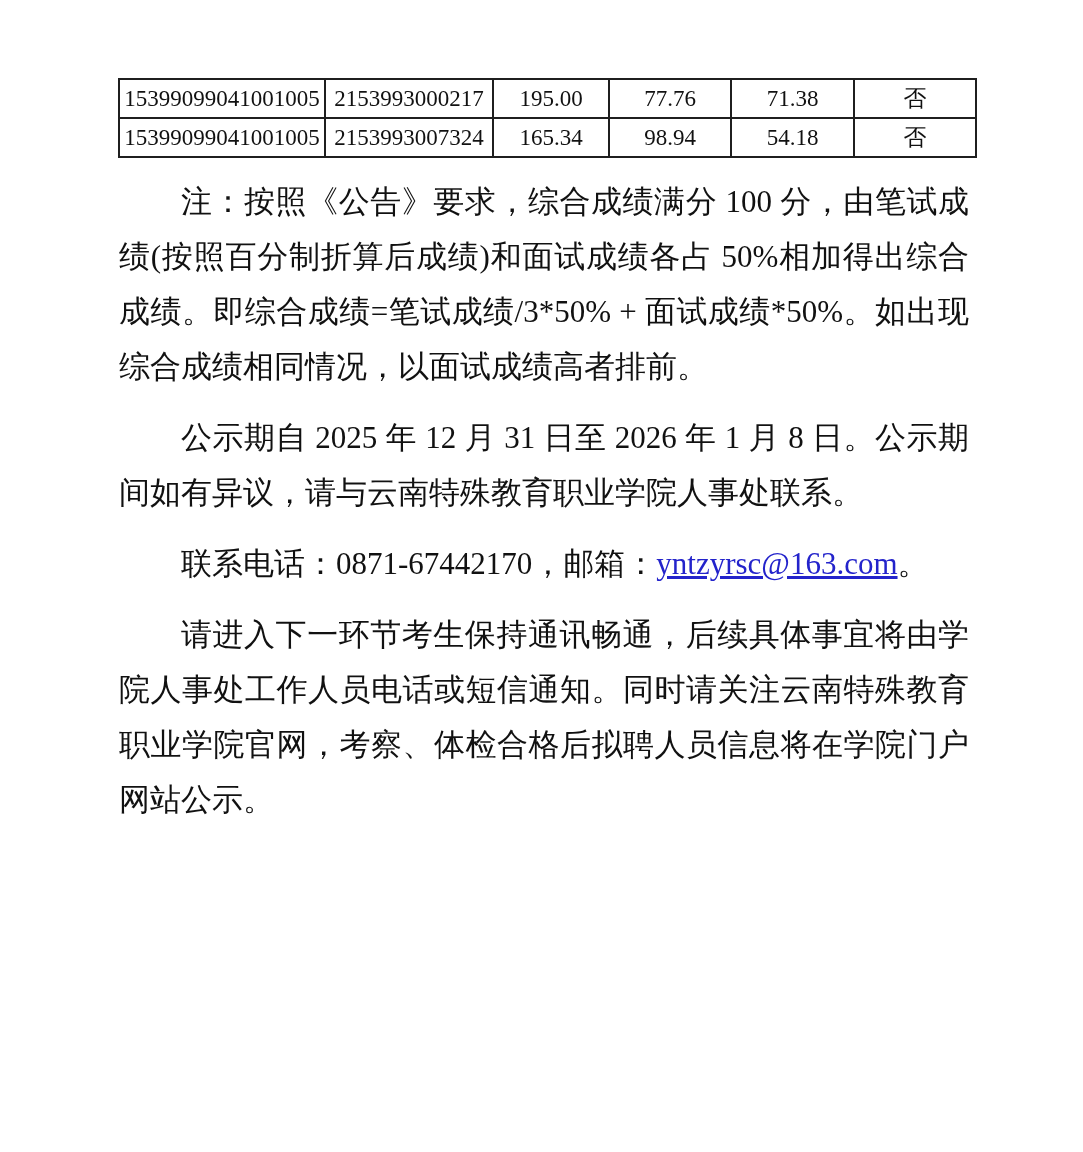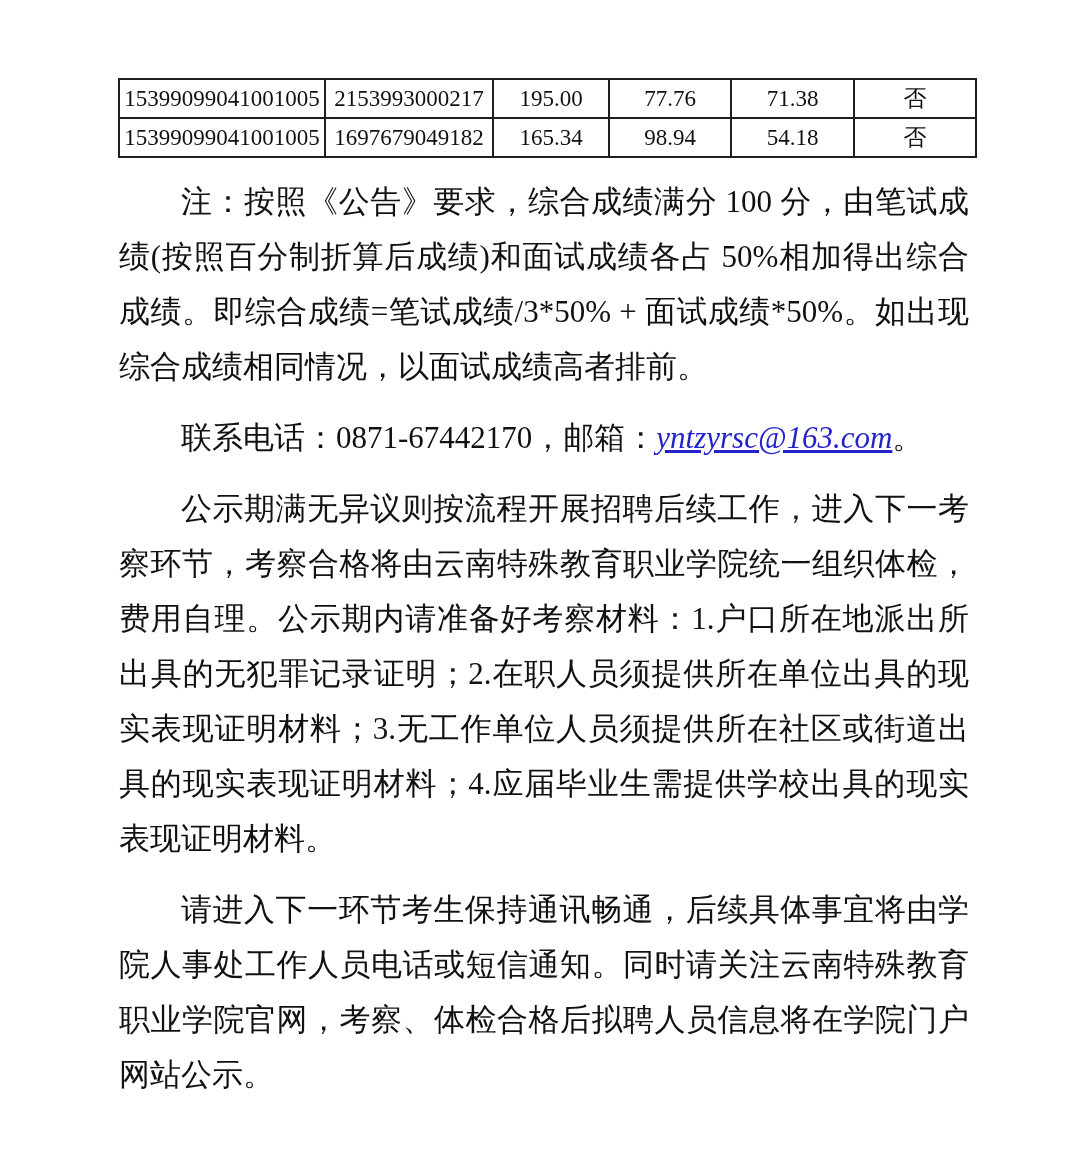--- a/index.html
+++ b/index.html
@@ -51,21 +51,20 @@
   }
   .body-text p {
     margin: 16px;
     padding: 0;
     text-indent: 2em;
   }
   a.email-link {
     color: var(--link-color);
     text-decoration: underline;
     cursor: pointer;
-    font-style: italic;
   }
 </style>
 </head>
 <body>
 
 <div class="page">
 
   <table class="score-table">
     <colgroup>
       <col class="c1">
@@ -79,29 +78,29 @@
       <tr>
         <td>15399099041001005</td>
         <td>2153993000217</td>
         <td>195.00</td>
         <td>77.76</td>
         <td>71.38</td>
         <td>否</td>
       </tr>
       <tr>
         <td>15399099041001005</td>
-        <td>1697679049182</td>
+        <td>2153993007324</td>
         <td>165.34</td>
         <td>98.94</td>
         <td>54.18</td>
         <td>否</td>
       </tr>
     </tbody>
   </table>
 
   <div class="body-text">
     <p>注：按照《公告》要求，综合成绩满分 100 分，由笔试成绩(按照百分制折算后成绩)和面试成绩各占 50%相加得出综合成绩。即综合成绩=笔试成绩/3*50% + 面试成绩*50%。如出现综合成绩相同情况，以面试成绩高者排前。</p>
+    <p>公示期自 2025 年 12 月 31 日至 2026 年 1 月 8 日。公示期间如有异议，请与云南特殊教育职业学院人事处联系。</p>
     <p><span>联系电话：0871-67442170，邮箱：</span><a class="email-link">yntzyrsc@163.com</a><span>。</span></p>
-    <p>公示期满无异议则按流程开展招聘后续工作，进入下一考察环节，考察合格将由云南特殊教育职业学院统一组织体检，费用自理。公示期内请准备好考察材料：1.户口所在地派出所出具的无犯罪记录证明；2.在职人员须提供所在单位出具的现实表现证明材料；3.无工作单位人员须提供所在社区或街道出具的现实表现证明材料；4.应届毕业生需提供学校出具的现实表现证明材料。</p>
     <p>请进入下一环节考生保持通讯畅通，后续具体事宜将由学院人事处工作人员电话或短信通知。同时请关注云南特殊教育职业学院官网，考察、体检合格后拟聘人员信息将在学院门户网站公示。</p>
   </div>
 
 </div>
 
 </body></html>

